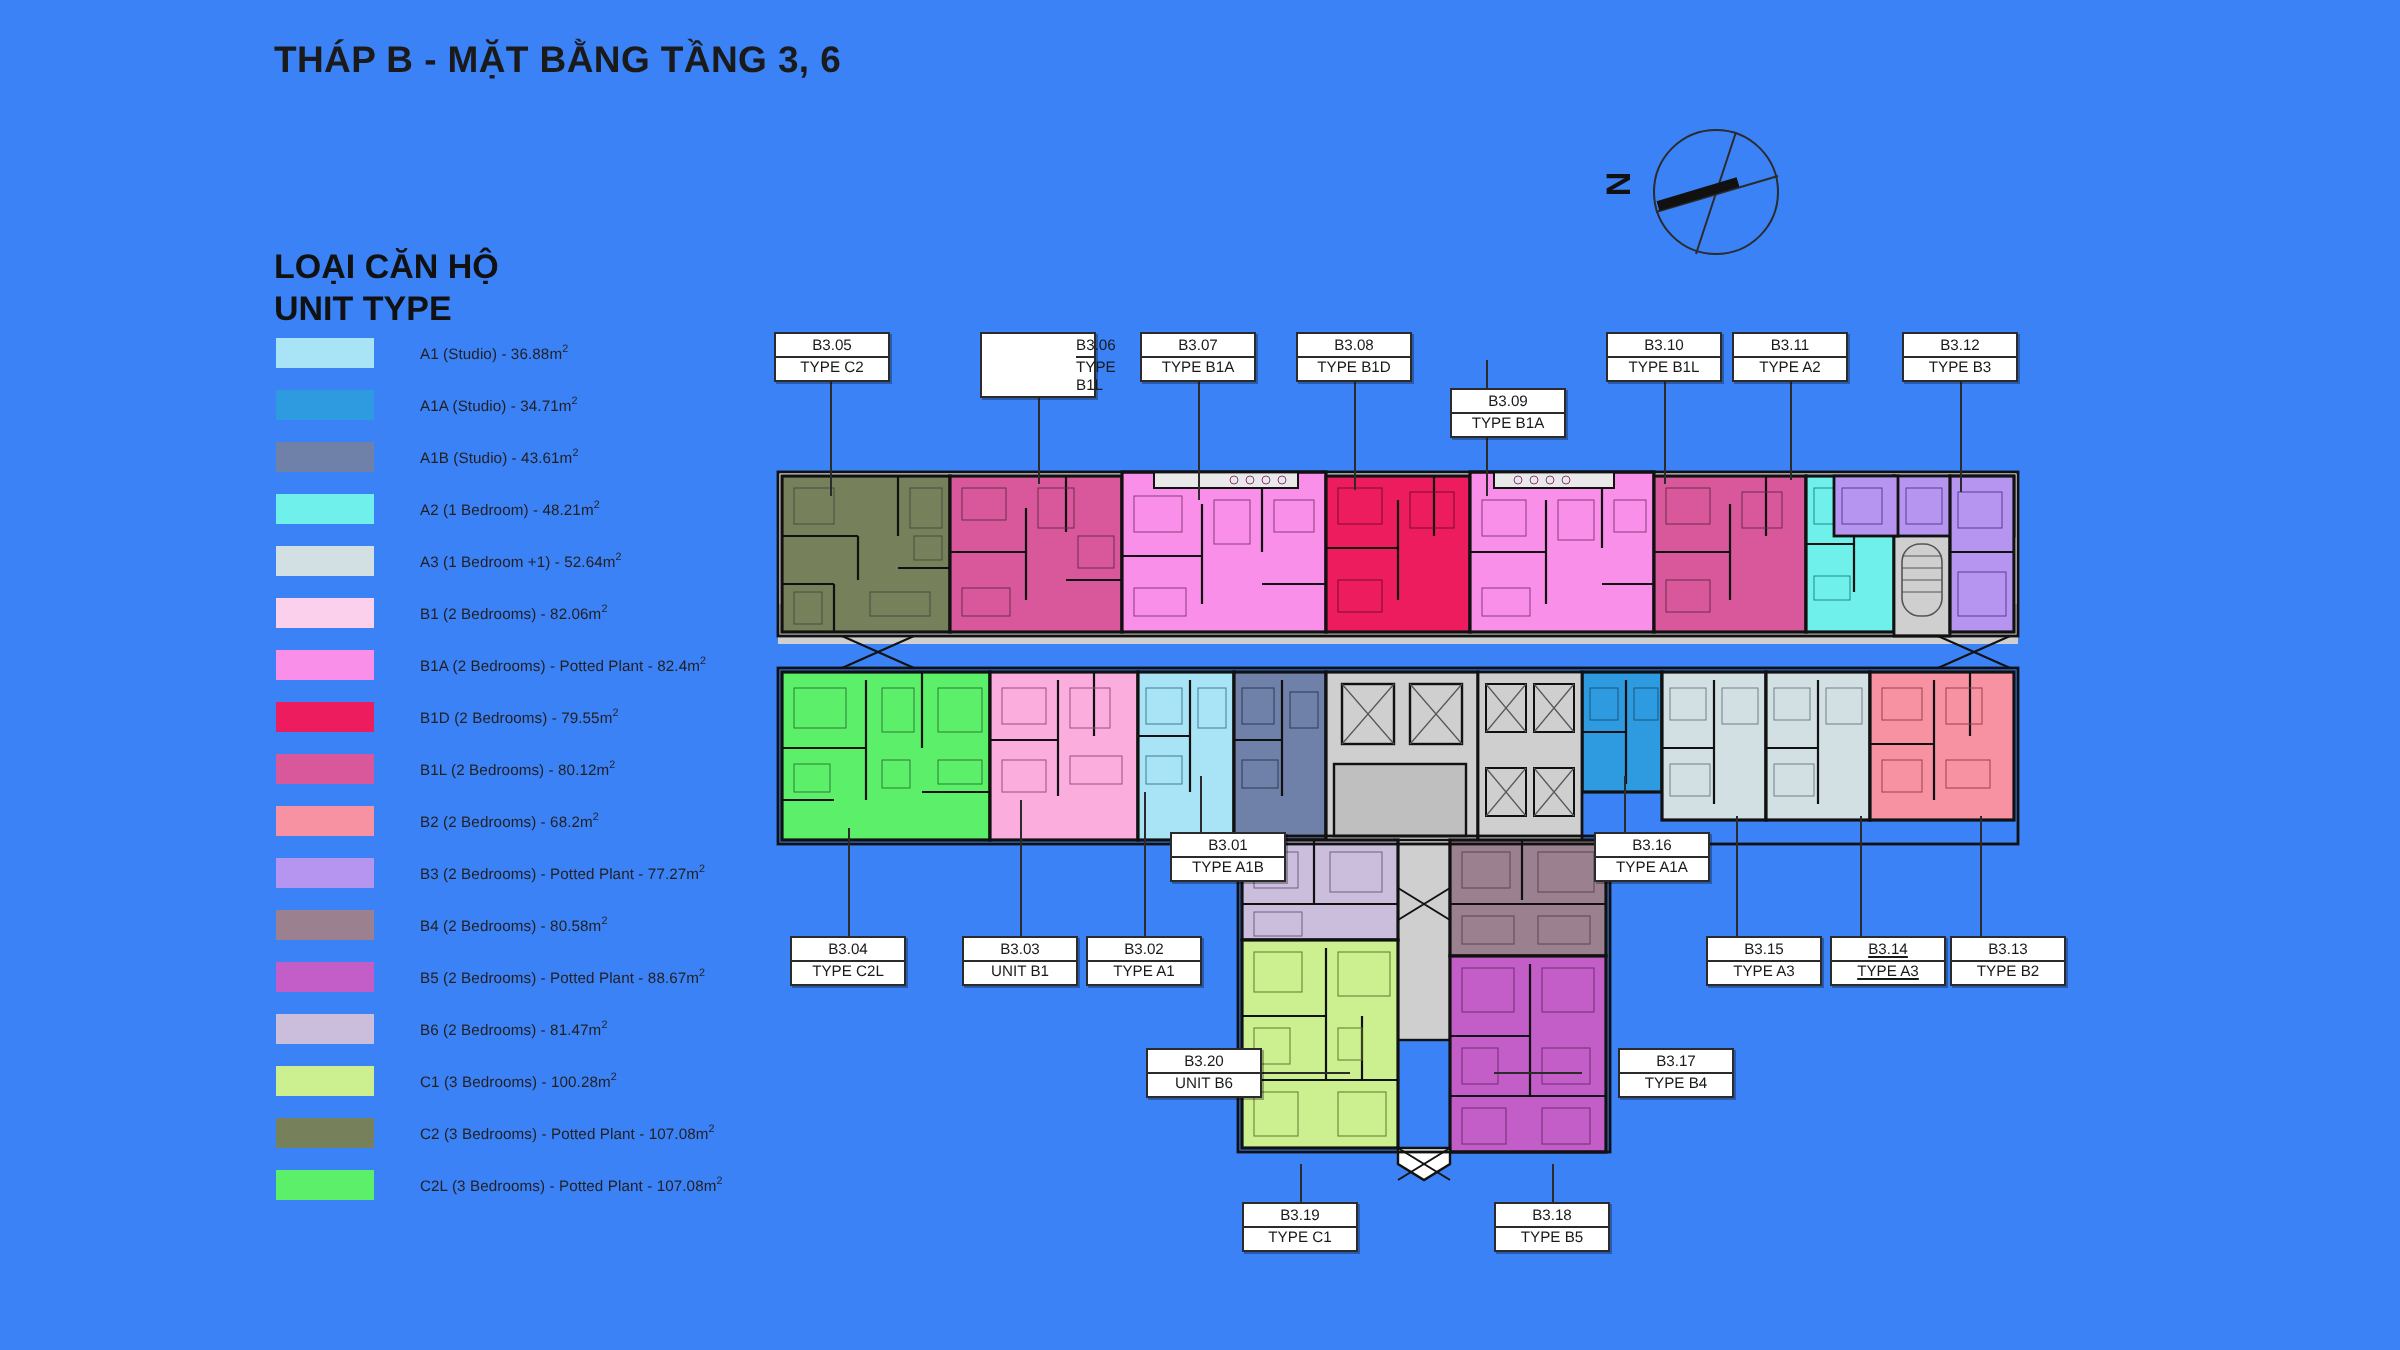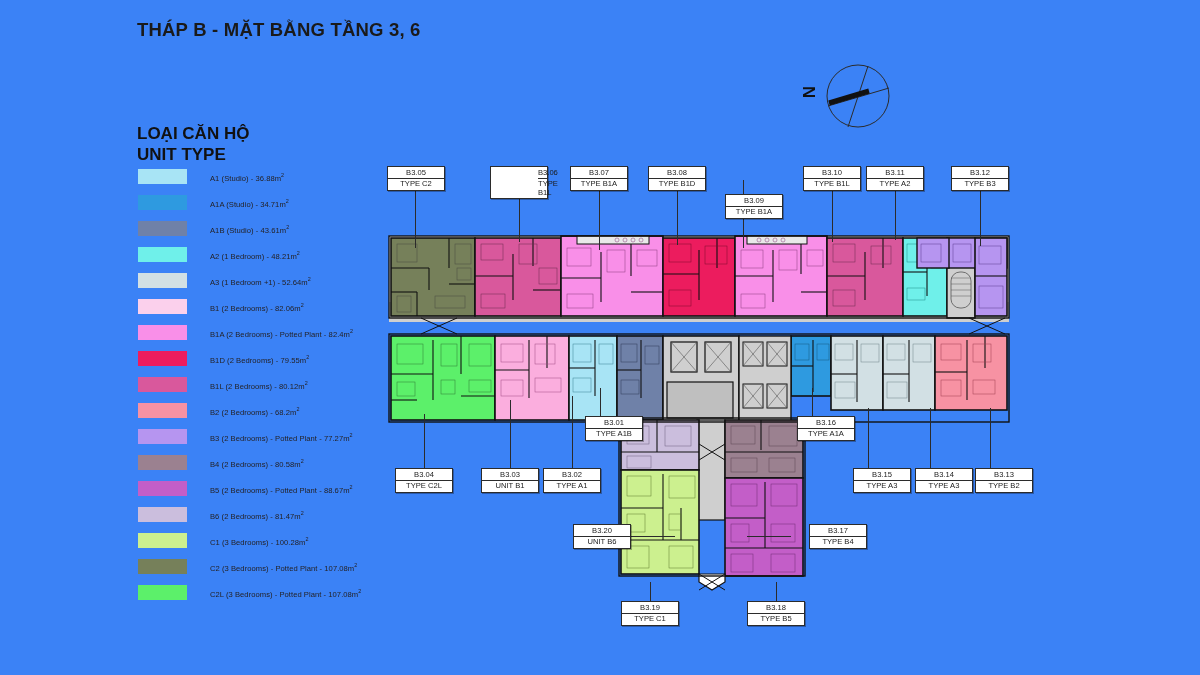--- a/index.html
+++ b/index.html
@@ -615,21 +615,21 @@
       <div class="tag" style="left: 526px; top: 468px;">
         <div class="t-code">B3.02</div>
         <div class="t-type">TYPE A1</div>
       </div>
       <div class="leader v" style="left: 555px; top: 396px; height: 72px;"></div>
       <div class="tag" style="left: 836px; top: 468px;">
         <div class="t-code">B3.15</div>
         <div class="t-type">TYPE A3</div>
       </div>
       <div class="leader v" style="left: 851px; top: 408px; height: 60px;"></div>
-      <div class="tag" style="left: 898px; top: 468px;">
+      <div class="tag" style="left: 898px; top: 468px; text-decoration: underline;">
         <div class="t-code">B3.14</div>
         <div class="t-type">TYPE A3</div>
       </div>
       <div class="leader v" style="left: 913px; top: 408px; height: 60px;"></div>
       <div class="tag" style="left: 958px; top: 468px;">
         <div class="t-code">B3.13</div>
         <div class="t-type">TYPE B2</div>
       </div>
       <div class="leader v" style="left: 973px; top: 408px; height: 60px;"></div>
       <div class="tag" style="left: 568px; top: 416px;">

